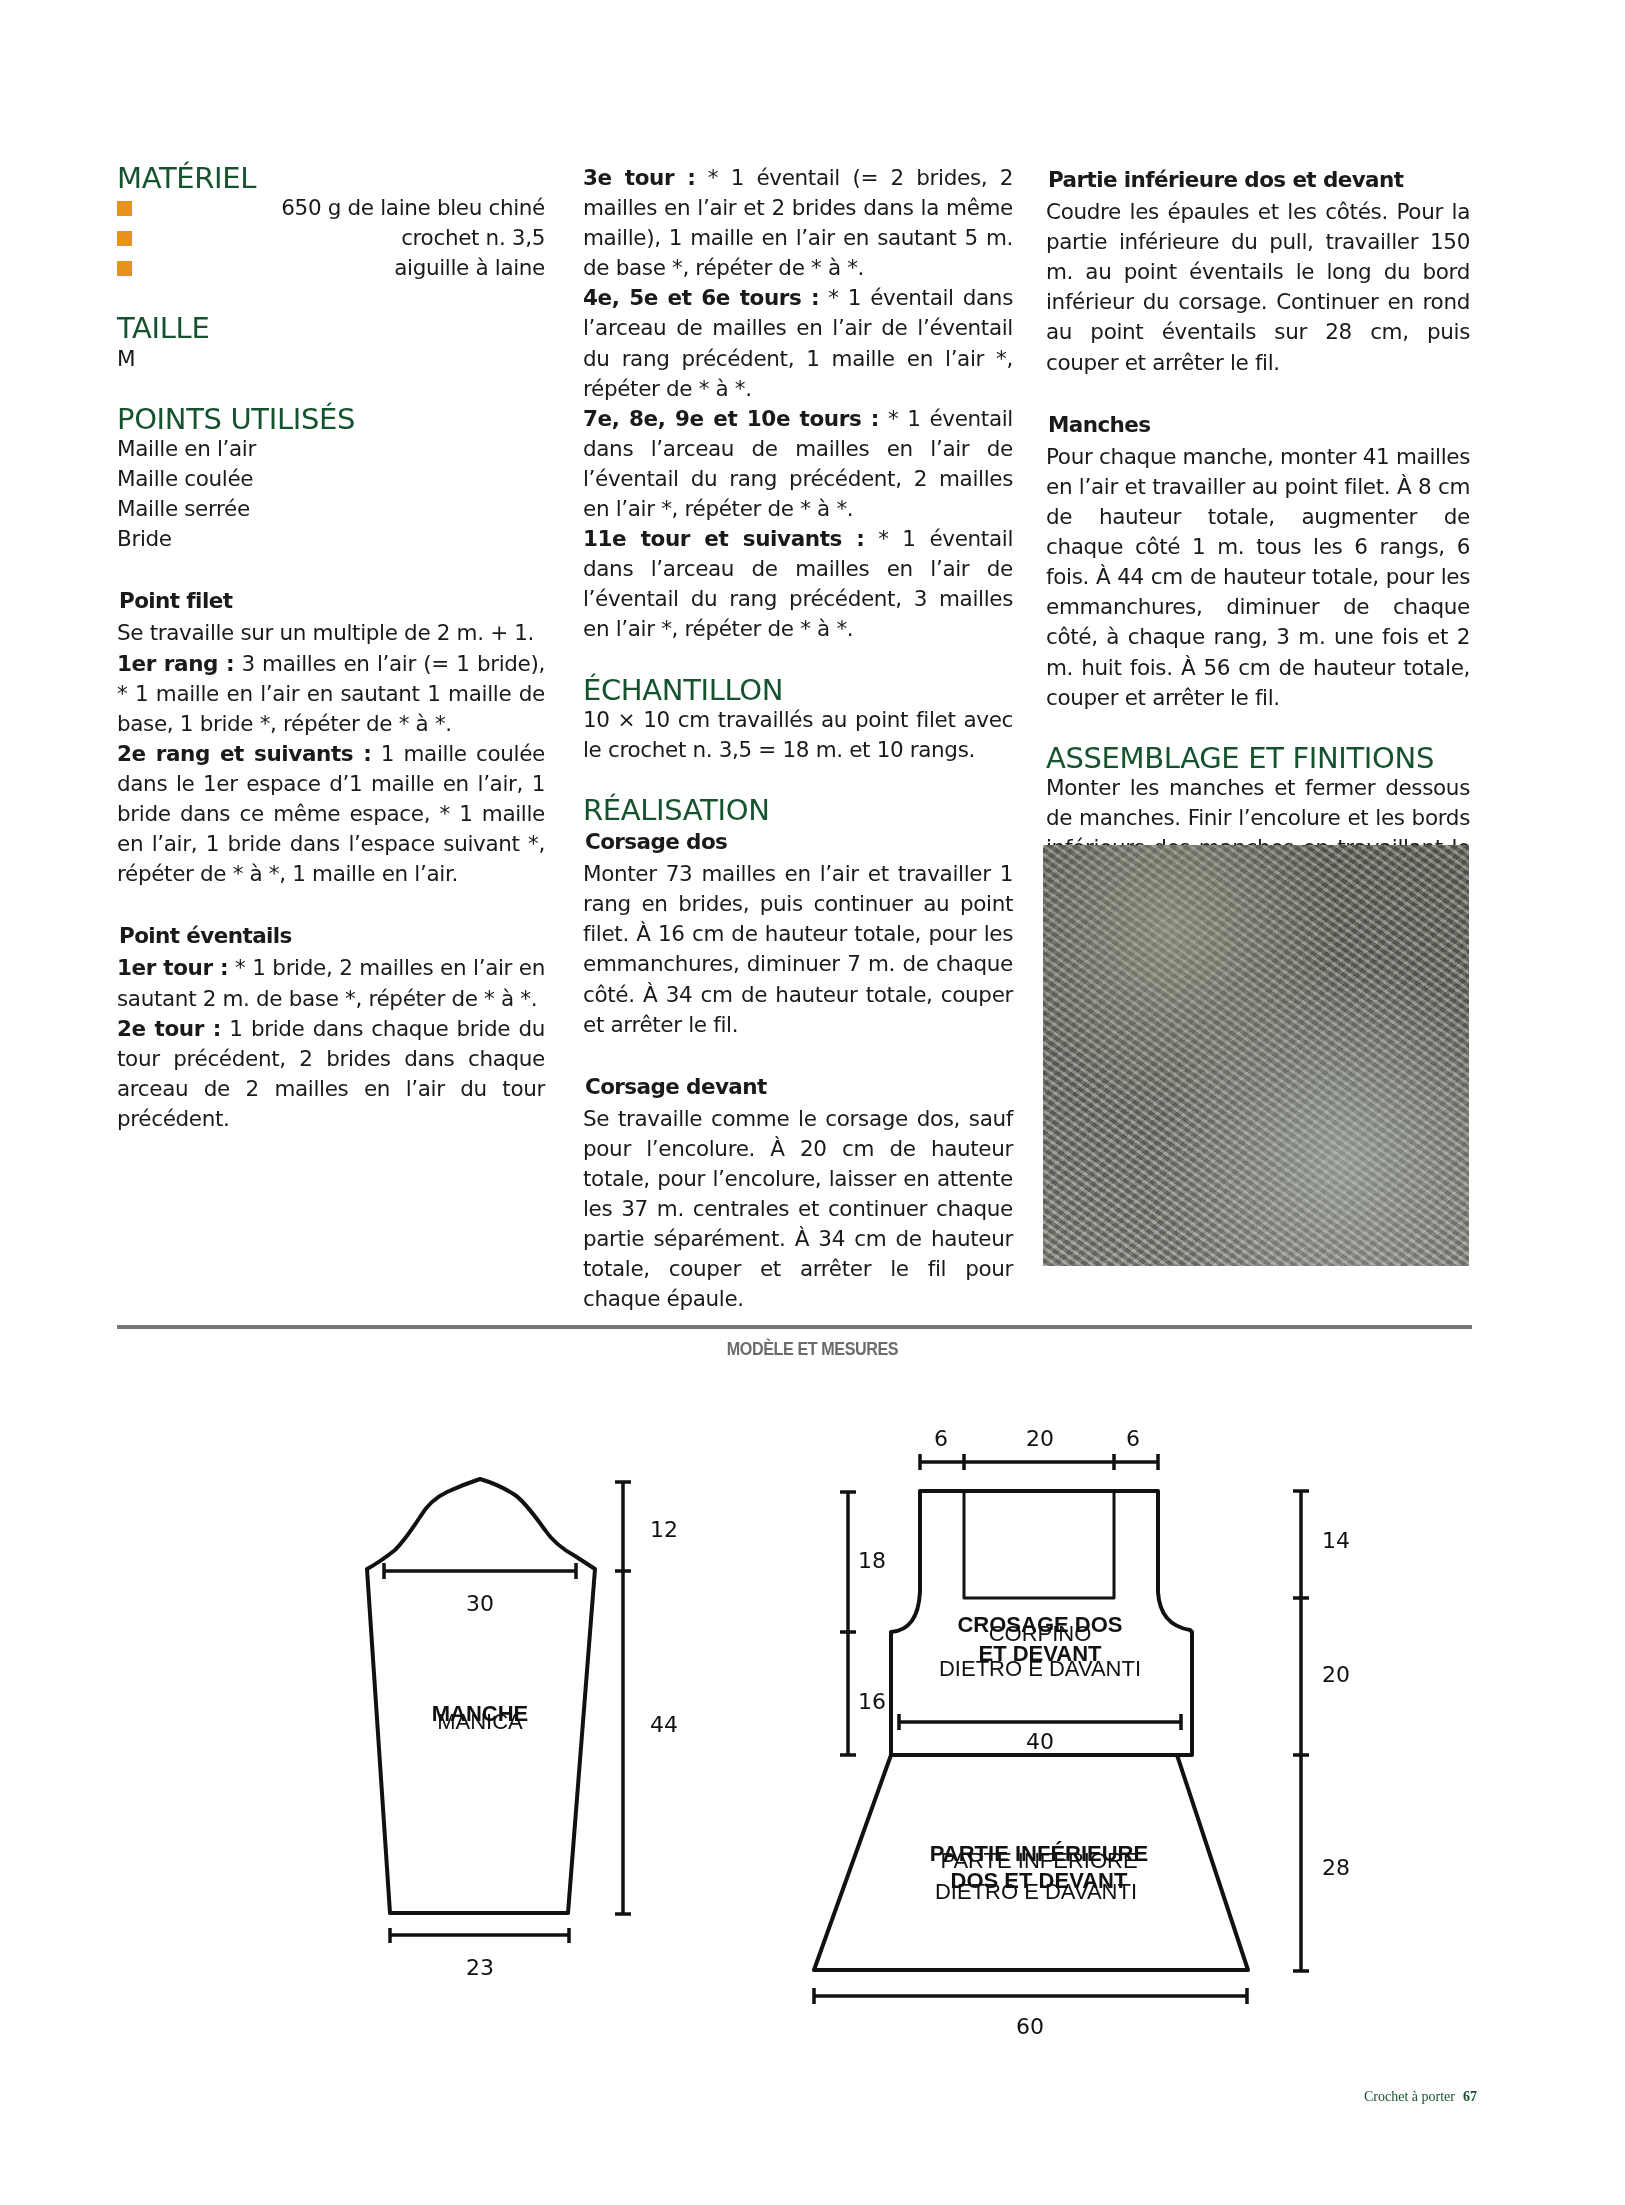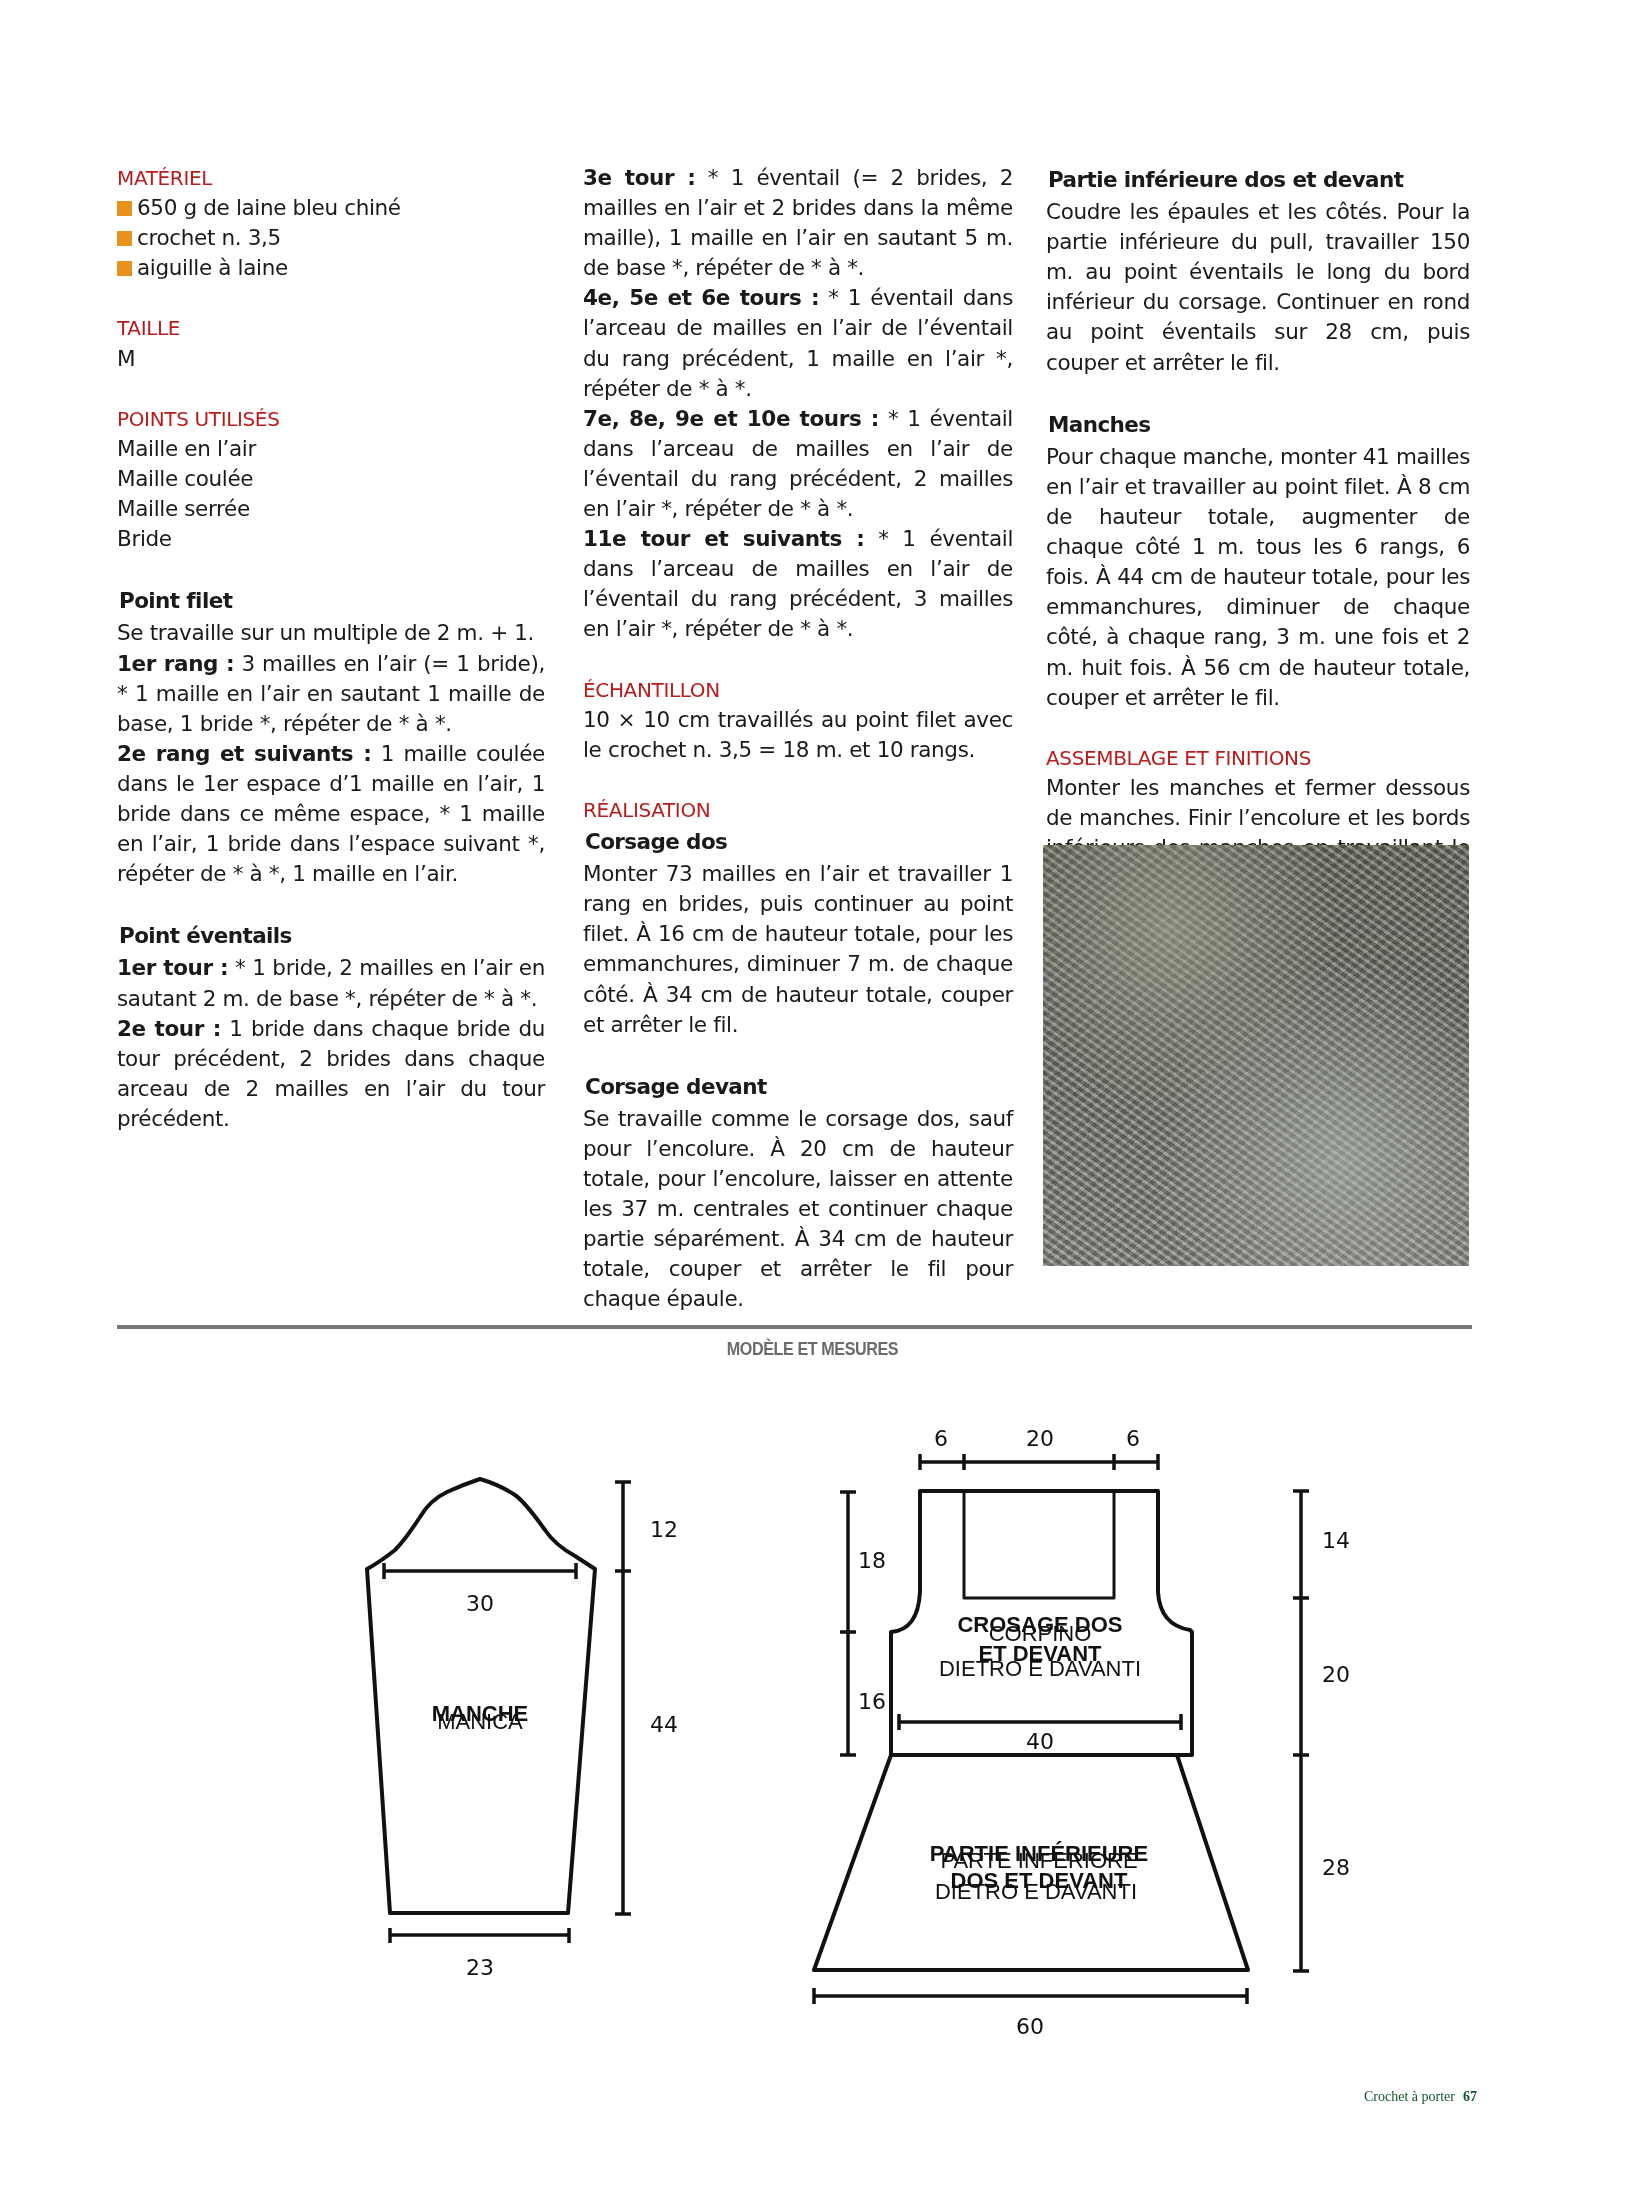--- a/index.html
+++ b/index.html
@@ -2,26 +2,26 @@
 <html><head>
 <meta charset="utf-8">
 <style>
   html, body { margin: 0; padding: 0; background: #ffffff; }
   body { width: 1625px; height: 2205px; position: relative; overflow: hidden;
          font-family: "DejaVu Sans", "Liberation Sans", sans-serif; color: #1a1a1a; }
   .col { position: absolute; top: 163px; font-size: 21.5px; line-height: 30.1px; letter-spacing: -0.35px; }
   .col1 { left: 117px; width: 428px; }
   .col2 { left: 583px; width: 430px; }
   .col3 { left: 1046px; width: 424px; }
-  .h-orange { color: #b91c1c; font-weight: normal; margin: 0; font-size: 20px; line-height: 30.1px; }
+  .h-orange { color: #14532d; font-weight: normal; margin: 0; font-size: 29px; line-height: 30.1px; }
   .h-bold { font-weight: bold; margin: 2px; font-size: 21.5px; line-height: 30.1px; letter-spacing: -0.6px; }
   p { margin: 0; text-align: justify; }
   .gap { height: 30.1px; }
   ul.mat { list-style: none; margin: 0; padding: 0; }
-  ul.mat li { position: relative; padding-left: 20px; }
+  ul.mat li { position: relative; padding-left: 26px; text-align: right; }
   ul.mat li .sq { position: absolute; left: 0; top: 8px; width: 15px; height: 15px; background: #e8921e; }
   .lead { font-weight: bold; letter-spacing: -0.4px; }
   .photo { position: absolute; left: 1043px; top: 845px; width: 426px; height: 421px;
            background:
              radial-gradient(ellipse at 30% 20%, rgba(170,170,150,0.55) 0%, rgba(0,0,0,0) 40%),
              radial-gradient(ellipse at 70% 75%, rgba(185,190,185,0.55) 0%, rgba(0,0,0,0) 45%),
              repeating-linear-gradient(35deg, rgba(200,200,180,0.35) 0 3px, rgba(60,60,55,0.35) 3px 7px),
              repeating-linear-gradient(-40deg, rgba(180,185,175,0.3) 0 4px, rgba(70,75,80,0.3) 4px 9px),
              linear-gradient(180deg, #5f6058 0%, #6a6d68 50%, #8a8c86 100%); }
   .rule { position: absolute; left: 117px; top: 1325px; width: 1355px; height: 4px; background: #777777; }

